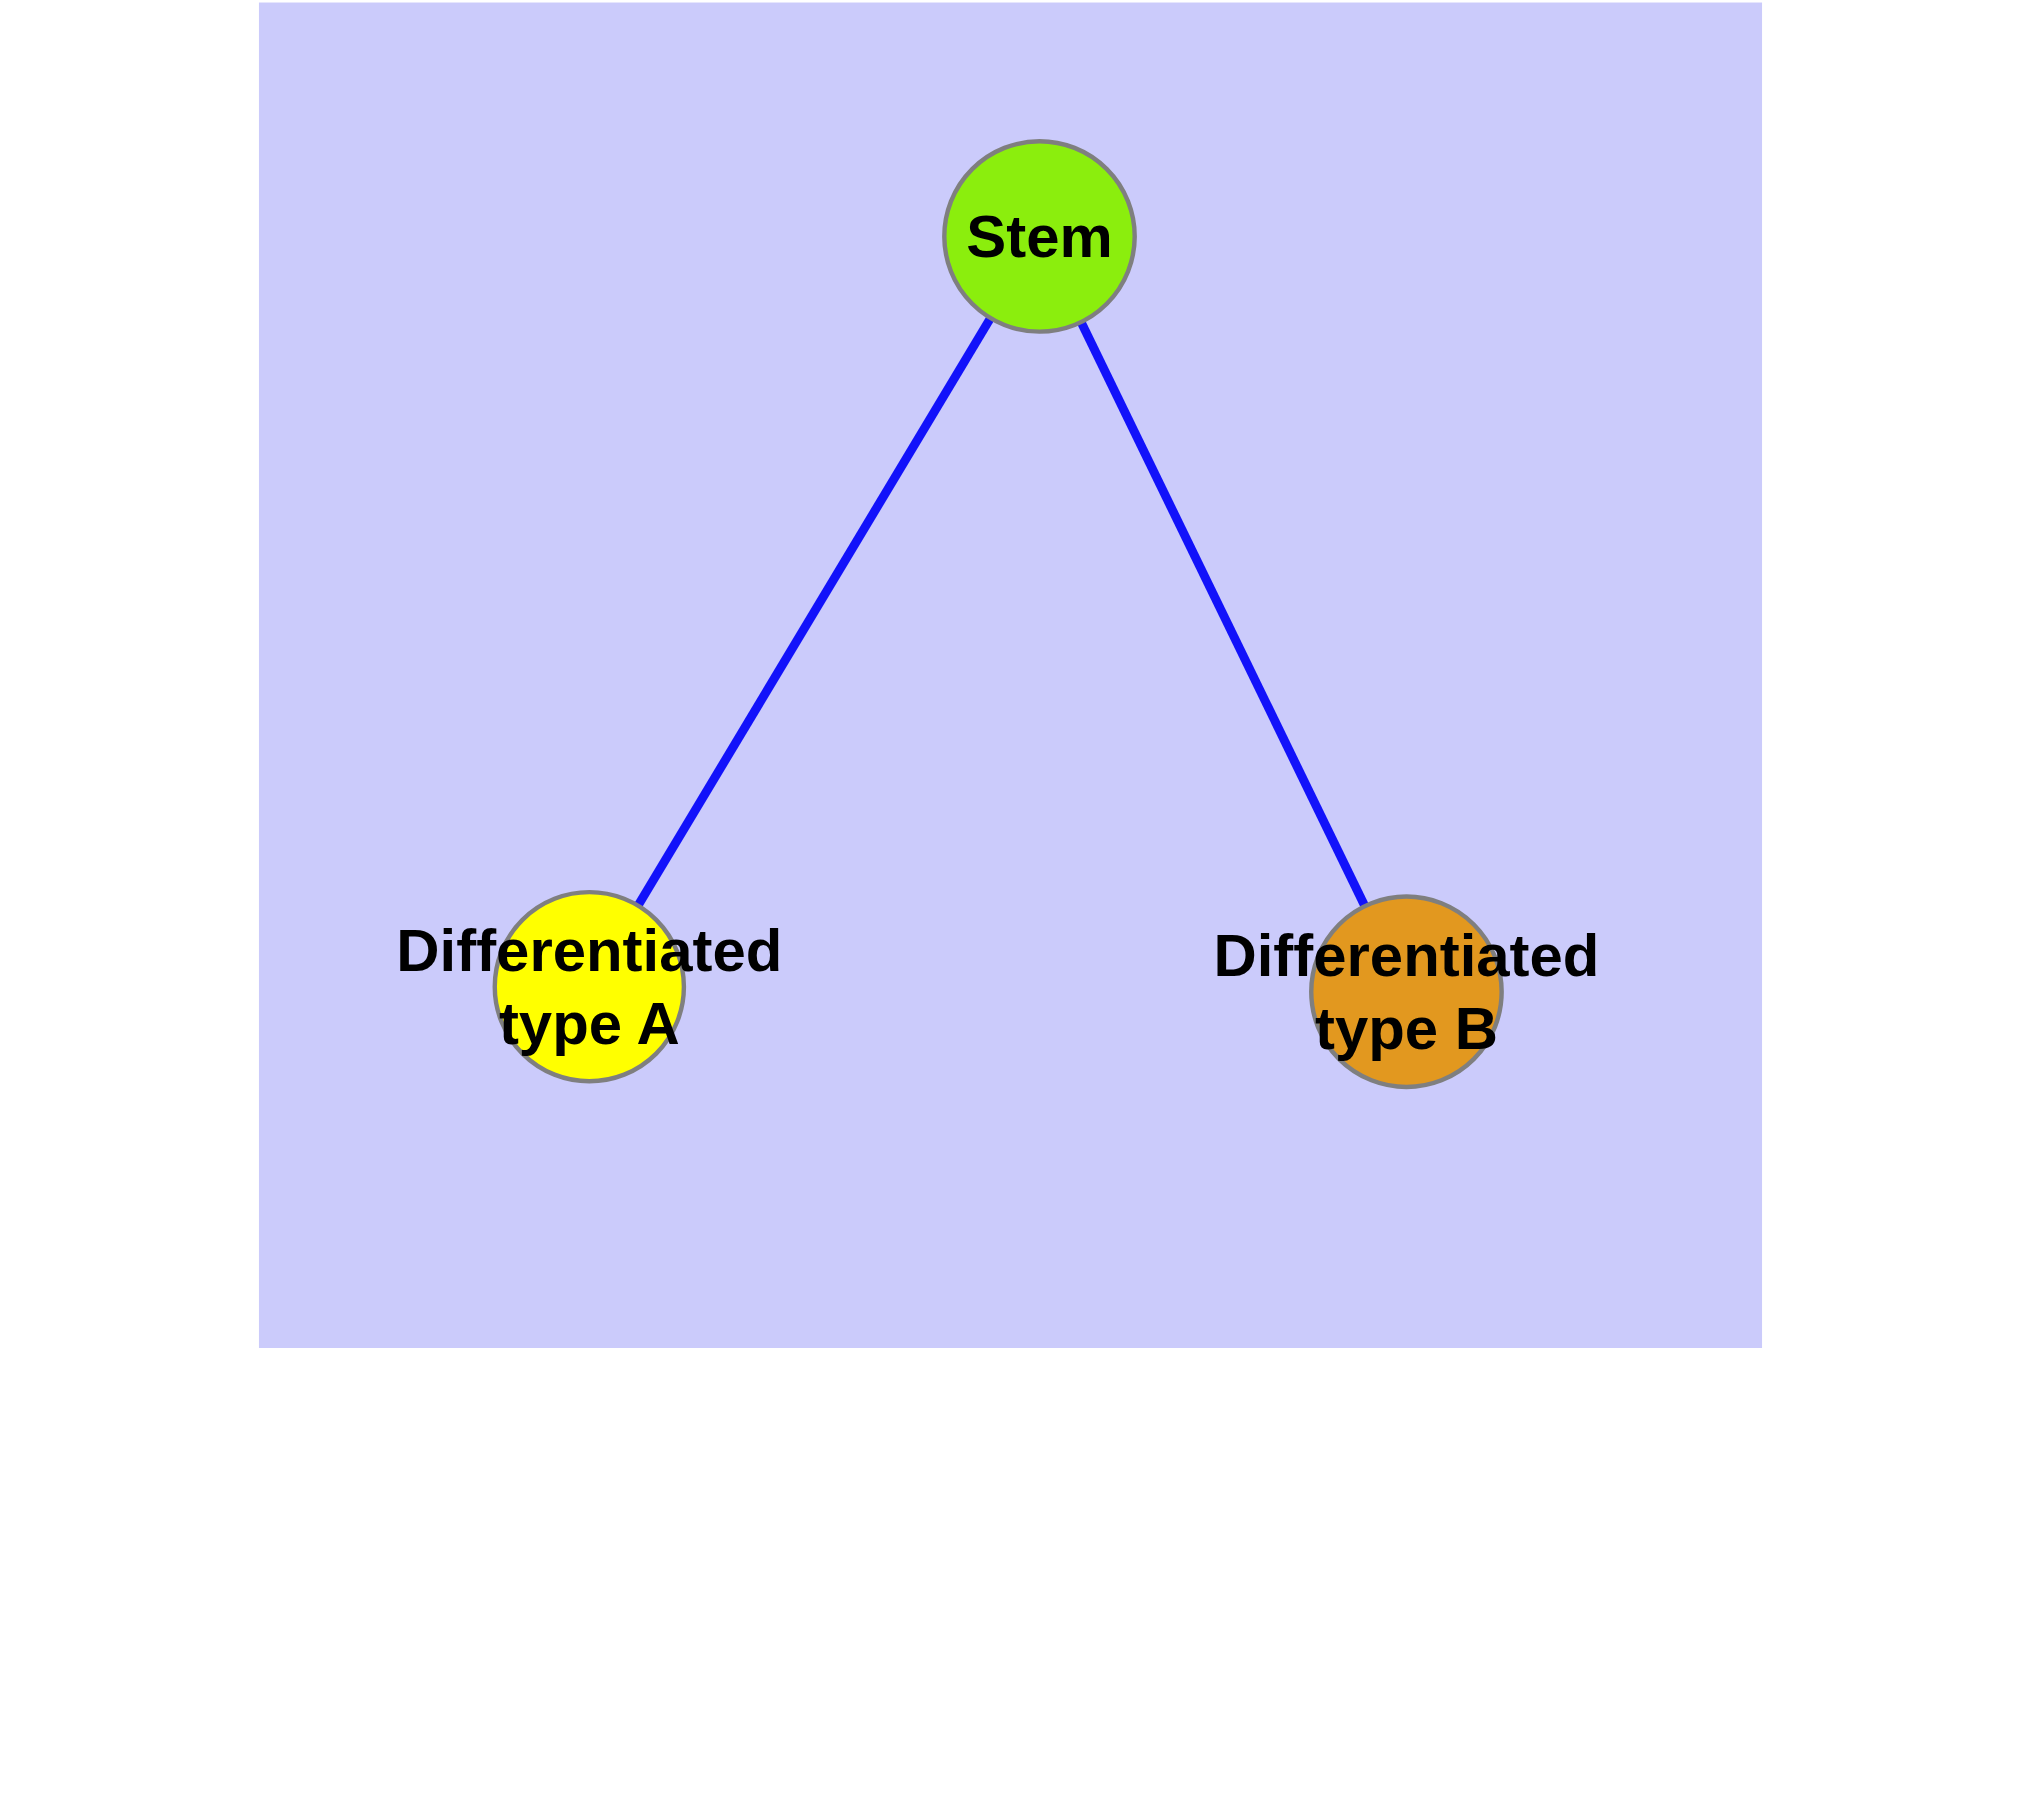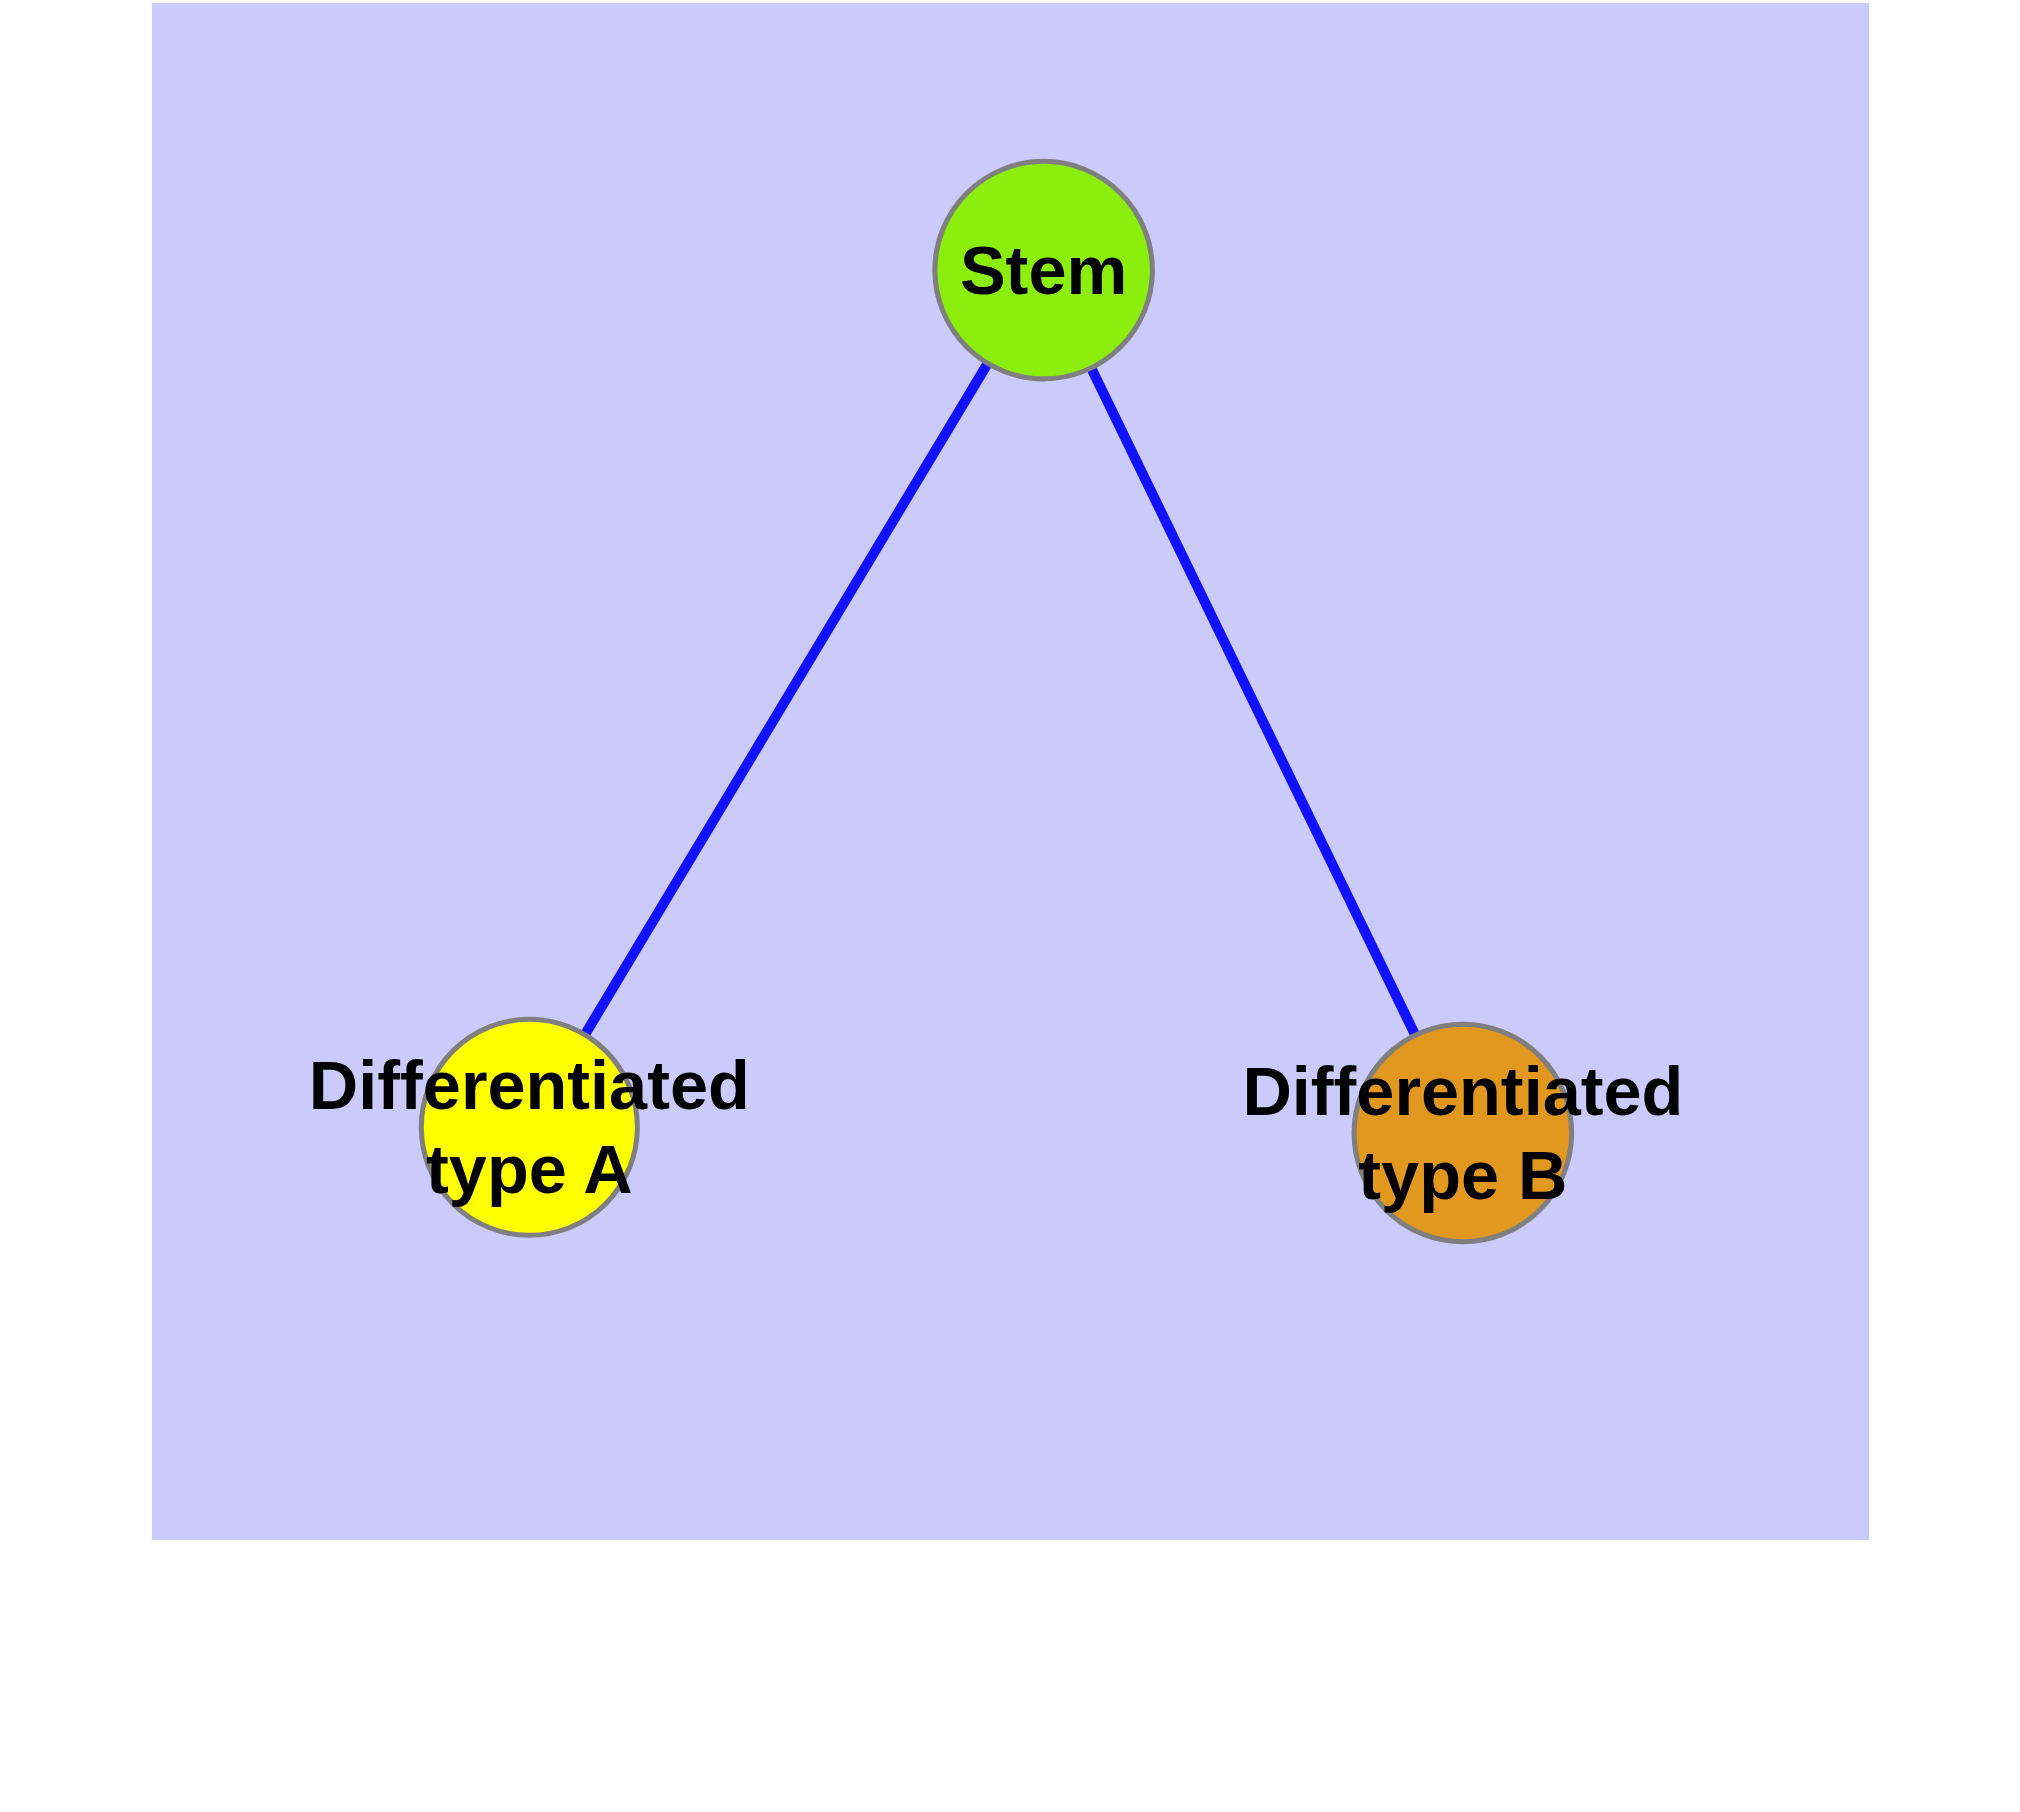--- a/index.html
+++ b/index.html
@@ -2,21 +2,21 @@
 <html style="font-size:13.6px"><head>
 <meta charset="utf-8">
 <style>
   html, body {
     margin: 0;
     padding: 0;
   }
   .figure {
     position: relative;
     width: 2021px;
-    height: 1540px;
+    height: 1348px;
     overflow: hidden;
     text-decoration: underline;
   }
   .figure svg {
     display: block;
     width: 100%;
     height: 100%;
   }
   .node-label {
     font-family: "Liberation Sans", sans-serif;

